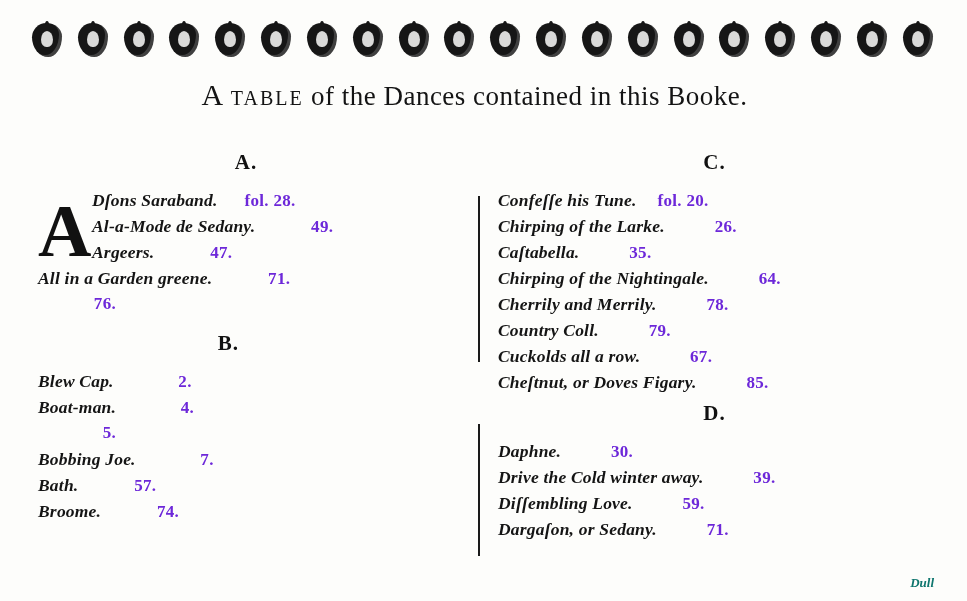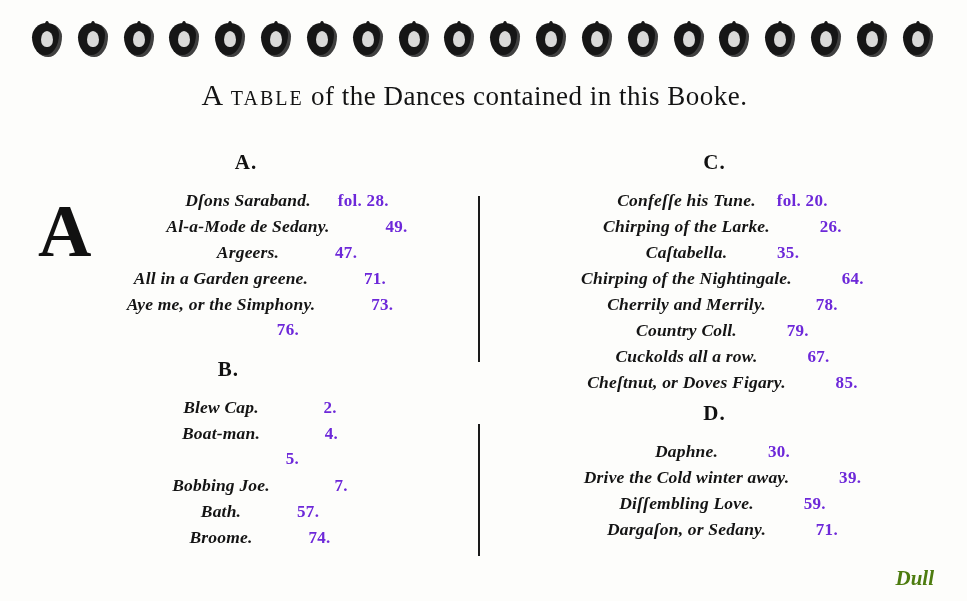--- a/index.html
+++ b/index.html
@@ -121,21 +121,21 @@
   .sec-b-letter { margin-left: -55px; }
   .sec-c-letter { margin-left: -10px; }
   .sec-d-letter { margin-left: -10px; }
 
   .entry {
     position: relative;
     height: 26px;
     line-height: 26px;
     display: flex;
     align-items: baseline;
-    justify-content: center;
+    justify-content: flex-start;
   }
   .entry .name {
     font-style: italic;
     font-size: 17.5px;
     font-weight: 600;
     color: #141414;
     white-space: nowrap;
     letter-spacing: .2px;
   }
   .entry .fol {
@@ -165,22 +165,22 @@
     color: #111;
   }
   .indent-1 { padding-left: 62px !important; }
 
   .footer-word {
     position: absolute;
     right: 33px;
     bottom: 10px;
     font-style: italic;
     font-weight: bold;
-    font-size: 21px;
-    color: #4d7c0f;
+    font-size: 13px;
+    color: #0f766e;
   }
 
   .spacer-6 { height: 6px; }
   .spacer-14 { height: 14px; }
 </style>
 </head>
 <body>
 
 <div id="page">
 
@@ -311,24 +311,20 @@
       </div>
       <div class="entry indent-1">
         <span class="name">Argeers.</span>
         <span class="fol">47.</span>
       </div>
       <div class="entry">
         <span class="name">All in a Garden greene.</span>
         <span class="fol">71.</span>
       </div>
       <div class="entry">
-        <span class="name">Aye me, or the Simphony.</span>
-        <span class="fol">73.</span>
-      </div>
-      <div class="entry">
         <span class="fol">76.</span>
       </div>
     </div>
 
     <div class="spacer-14"></div>
     <div class="section-letter sec-b-letter">B.</div>
 
     <div>
       <div class="entry">
         <span class="name">Blew Cap.</span>

